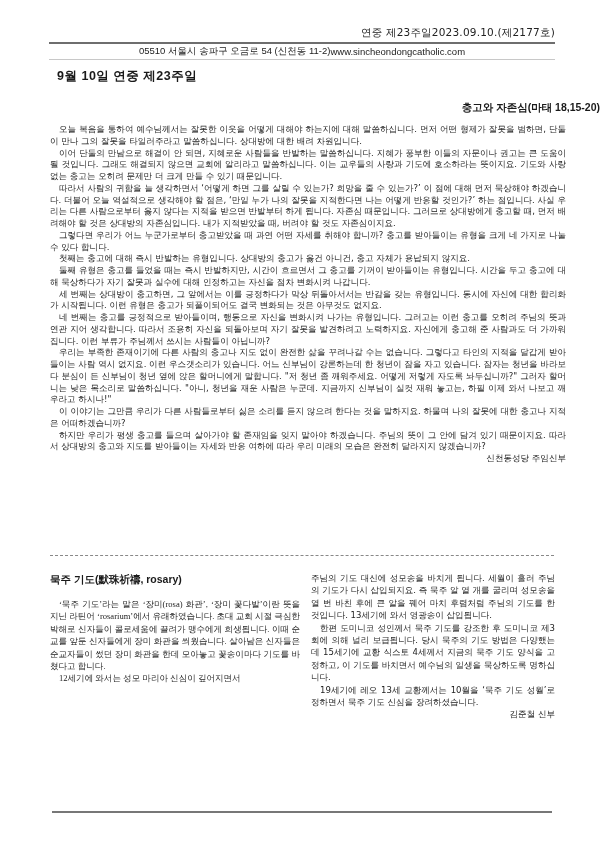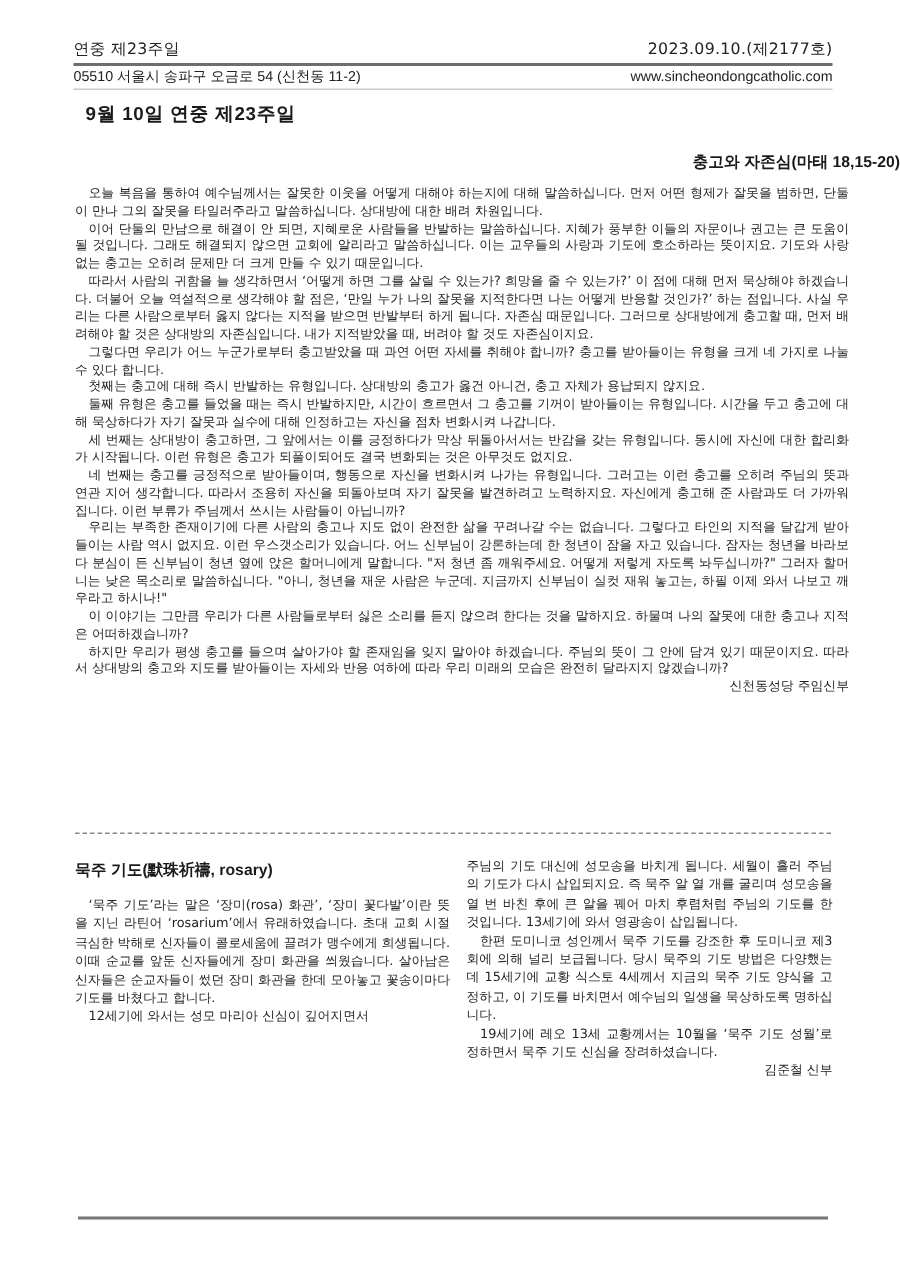--- a/index.html
+++ b/index.html
@@ -16,35 +16,35 @@
       color: #1a1a1a;
     }
     .header {
       position: absolute;
       left: 49px;
       top: 24px;
       width: 506px;
     }
     .header-row1 {
       display: flex;
-      justify-content: space-between;
+      justify-content: flex-end;
       align-items: flex-end;
       height: 16px;
       font-size: 10.5px;
       color: #222;
       letter-spacing: 0.2px;
     }
     .header-rule {
       height: 2px;
       background: #6e6e6e;
       margin-top: 2px;
     }
     .header-row2 {
       display: flex;
-      justify-content: space-between;
+      justify-content: center;
       align-items: center;
       height: 15px;
       font-size: 9.5px;
       color: #222;
       font-family: "Liberation Sans", sans-serif;
     }
     .header-rule-thin {
       height: 1px;
       background: #c8c8c8;
     }
@@ -111,20 +111,21 @@
       margin: 0;
       text-indent: 9px;
     }
     .col p.cont {
       text-indent: 0;
     }
     .col-left {
       left: 50px;
       top: 598px;
       width: 250px;
+      font-family: Liberation Serif, serif;
     }
     .col-right {
       left: 311px;
       top: 572px;
       width: 244px;
     }
     .col-right .sig {
       text-align: right;
       text-indent: 0;
     }

